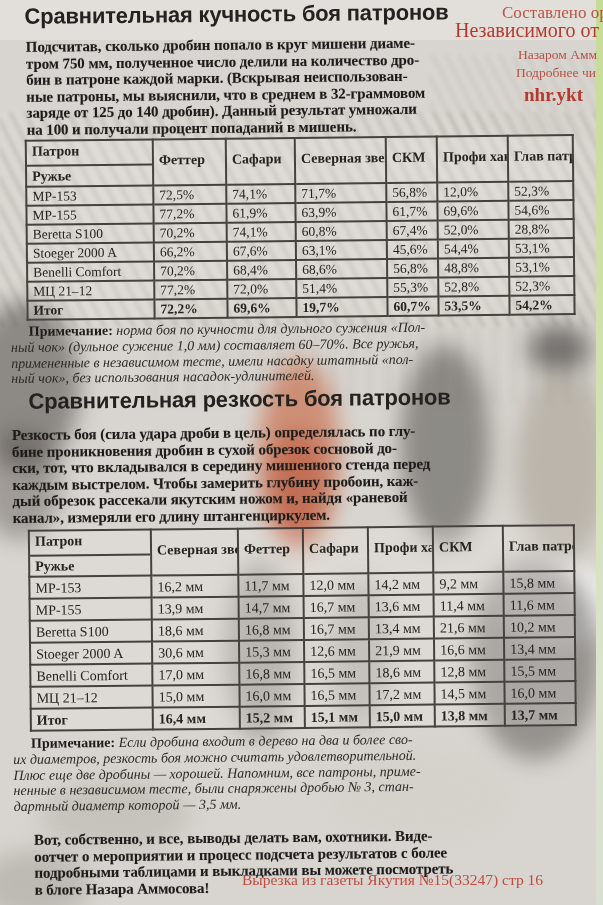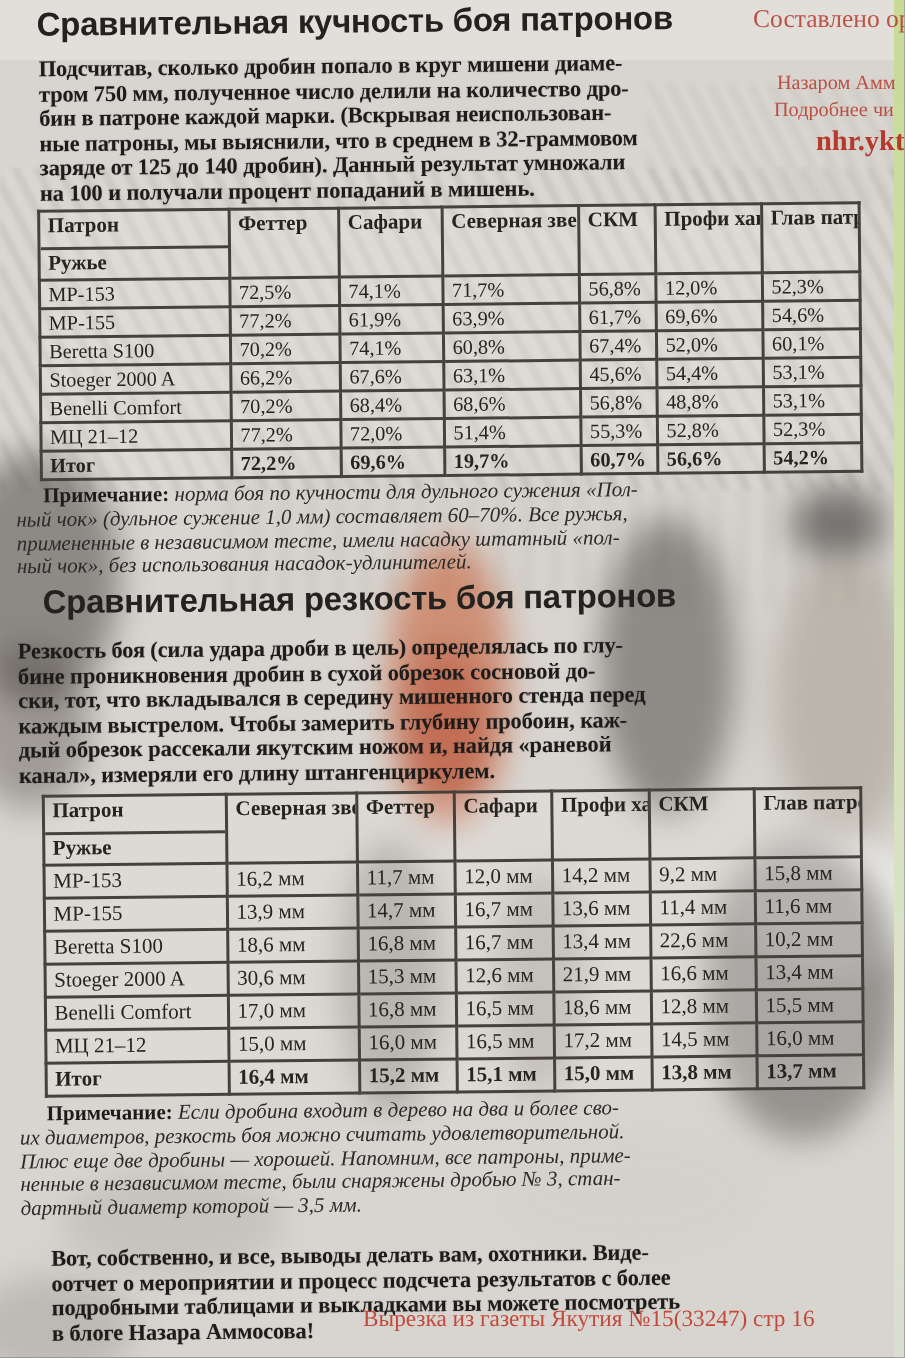--- a/index.html
+++ b/index.html
@@ -67,21 +67,21 @@
 
   
   table.ptable{
     border-collapse:collapse;table-layout:fixed;
     font-size:13.5px;color:#26241f;background:rgba(236,233,226,.25);
   }
   .ptable th,.ptable td{
     border:2px solid #46413c;overflow:hidden;white-space:nowrap;
     text-align:left;vertical-align:top;
   }
-  .ptable th{font-weight:700;padding:2px 5px;line-height:15px;font-size:14px;}
+  .ptable th{font-weight:700;padding:12px 5px;line-height:15px;font-size:14px;}
   .ptable td{font-weight:400;padding:1px 5px;line-height:15px;}
   .ptable th.corner{padding:0;}
   .corner-top{padding:2px 5px 6px;border-bottom:2px solid #46413c;}
   .corner-bot{padding:2px 5px 2px;}
   .ptable tr.total-row td{font-weight:700;}
   table.t1{width:547px;}
   table.t1 td{height:15px;}
   table.t2{width:545px;font-size:14px;}
   table.t2 td{padding:2.5px 5px;}
 
@@ -174,21 +174,21 @@
             <td>69,6%</td>
             <td>54,6%</td>
           </tr>
           <tr>
             <td>Beretta S100</td>
             <td>70,2%</td>
             <td>74,1%</td>
             <td>60,8%</td>
             <td>67,4%</td>
             <td>52,0%</td>
-            <td>60,1%</td>
+            <td>28,8%</td>
           </tr>
           <tr>
             <td>Stoeger 2000 A</td>
             <td>66,2%</td>
             <td>67,6%</td>
             <td>63,1%</td>
             <td>45,6%</td>
             <td>54,4%</td>
             <td>53,1%</td>
           </tr>
@@ -209,21 +209,21 @@
             <td>55,3%</td>
             <td>52,8%</td>
             <td>52,3%</td>
           </tr>
           <tr class="total-row">
             <td>Итог</td>
             <td>72,2%</td>
             <td>69,6%</td>
             <td>19,7%</td>
             <td>60,7%</td>
-            <td>56,6%</td>
+            <td>53,5%</td>
             <td>54,2%</td>
           </tr>
         </tbody>
       </table>
 
     <div class="abs note" style="left:12px;top:321px;width:520px;">
       <div class="line" style="text-indent:18px;">
         <span class="note-label">Примечание:</span>
         <span>норма боя по кучности для дульного сужения «Пол-</span>
       </div>
@@ -287,21 +287,21 @@
             <td>13,6 мм</td>
             <td>11,4 мм</td>
             <td>11,6 мм</td>
           </tr>
           <tr>
             <td>Beretta S100</td>
             <td>18,6 мм</td>
             <td>16,8 мм</td>
             <td>16,7 мм</td>
             <td>13,4 мм</td>
-            <td>22,6 мм</td>
+            <td>21,6 мм</td>
             <td>10,2 мм</td>
           </tr>
           <tr>
             <td>Stoeger 2000 A</td>
             <td>30,6 мм</td>
             <td>15,3 мм</td>
             <td>12,6 мм</td>
             <td>21,9 мм</td>
             <td>16,6 мм</td>
             <td>13,4 мм</td>
@@ -351,17 +351,18 @@
 
     <div class="abs para indent" style="left:12px;top:829px;width:540px;">
         <div class="line">Вот, собственно, и все, выводы делать вам, охотники. Виде-</div>
         <div class="line">оотчет о мероприятии и процесс подсчета результатов с более</div>
         <div class="line">подробными таблицами и выкладками вы можете посмотреть</div>
         <div class="line">в блоге Назара Аммосова!</div>
       </div>
   </div>
 
   <div class="red red-s" style="left:502px;top:3px;">Составлено орга</div>
+  <div class="red red-l" style="left:455px;top:19px;">Независимого от</div>
   <div class="red red-m" style="left:518px;top:47px;">Назаром Амм</div>
   <div class="red red-m" style="left:516px;top:65px;">Подробнее чи</div>
-  <div class="red red-url" style="left:544px;top:84px;">nhr.ykt</div>
+  <div class="red red-url" style="left:524px;top:84px;">nhr.ykt</div>
   <div class="red red-caption" style="left:242px;top:871px;">Вырезка из газеты Якутия №15(33247) стр 16</div>
 </div>
 
 </body></html>

